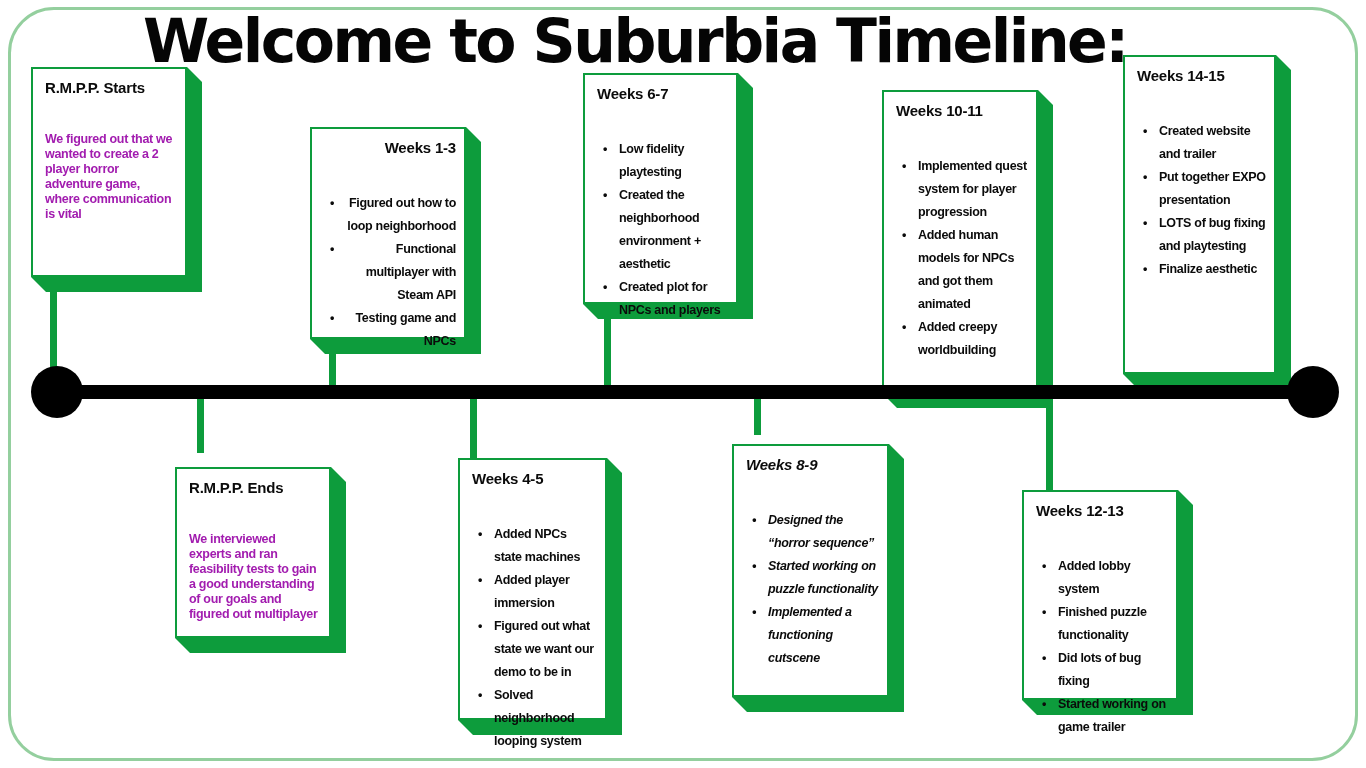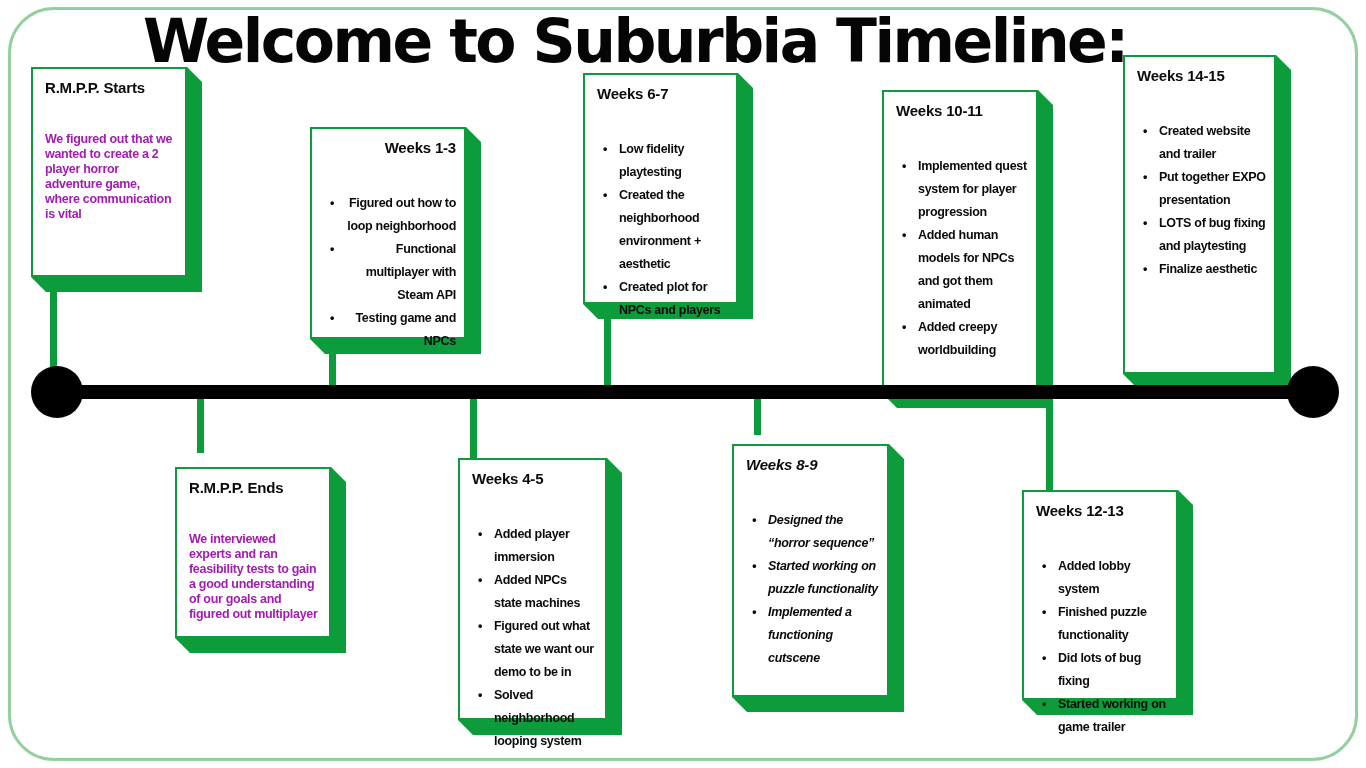--- a/index.html
+++ b/index.html
@@ -208,22 +208,22 @@
       <div class="card-heading">R.M.P.P. Ends</div>
       <p class="card-paragraph">We interviewed experts and ran feasibility tests to gain a good understanding of our goals and figured out multiplayer</p>
     </div>
   </div>
 
   <div class="card card-7">
     <div class="card-shadow"></div>
     <div class="card-face">
       <div class="card-heading">Weeks 4-5</div>
       <ul class="card-bullets">
+        <li>Added NPCs state machines</li>
         <li>Added player immersion</li>
-        <li>Added NPCs state machines</li>
         <li>Figured out what state we want our demo to be in</li>
         <li>Solved neighborhood looping system</li>
       </ul>
     </div>
   </div>
 
   <div class="card card-8">
     <div class="card-shadow"></div>
     <div class="card-face">
       <div class="card-heading">Weeks 8-9</div>

